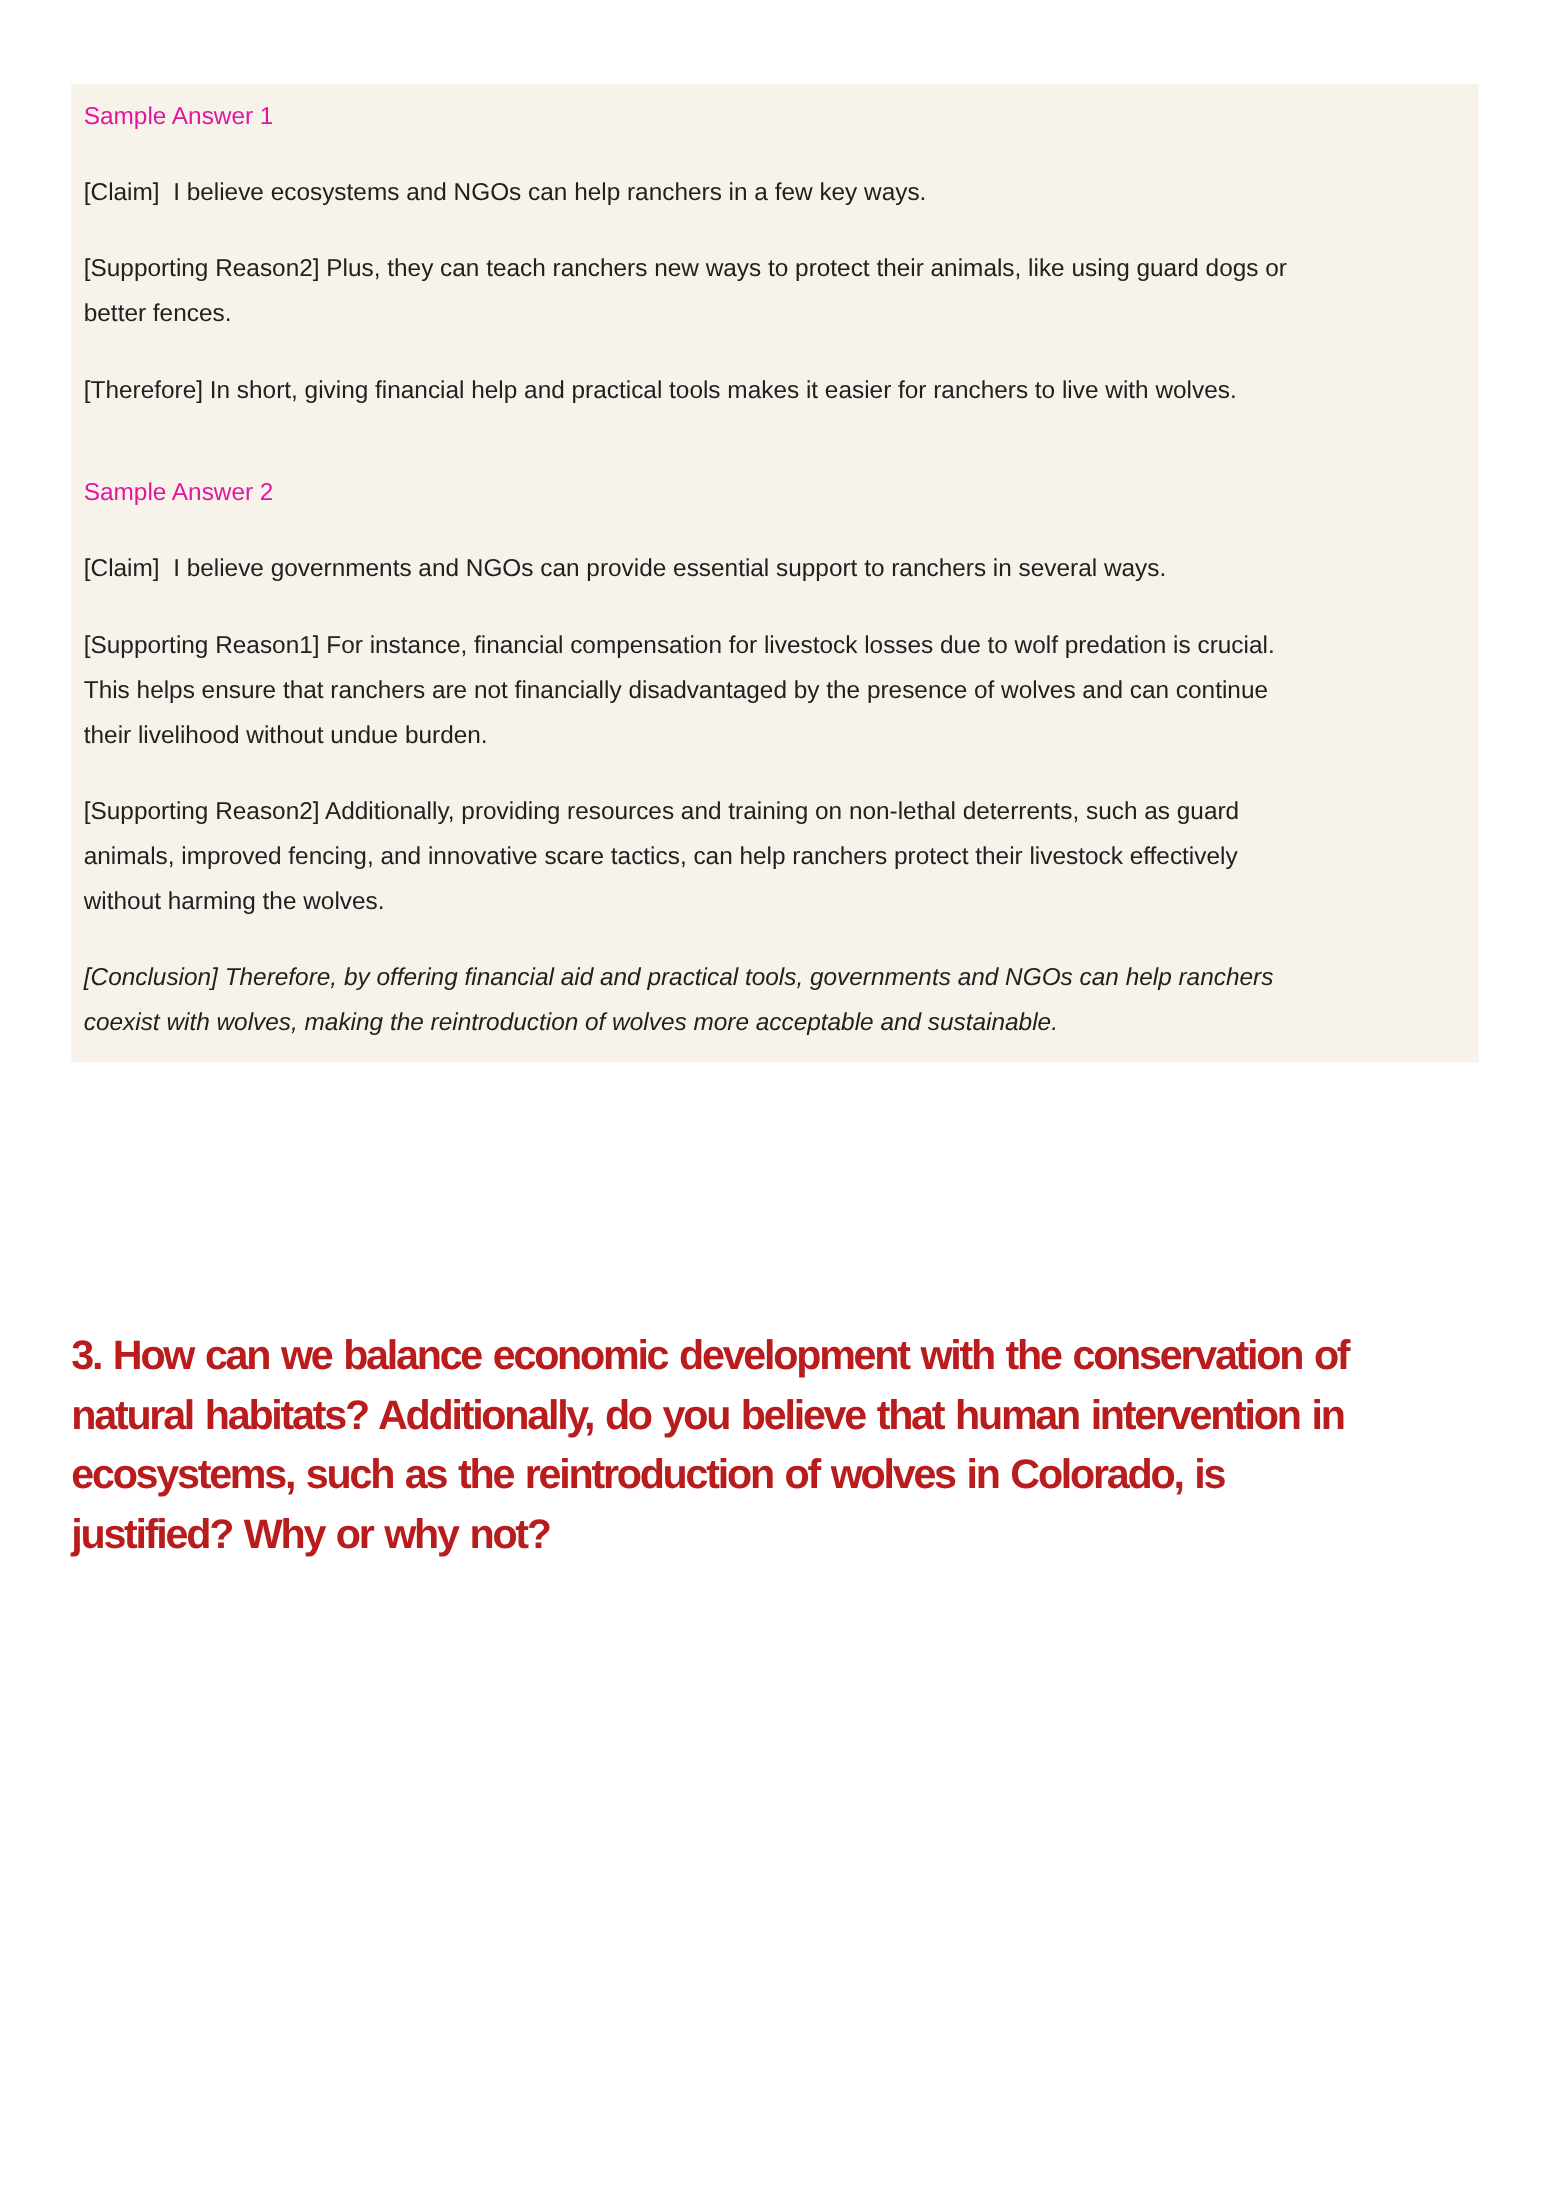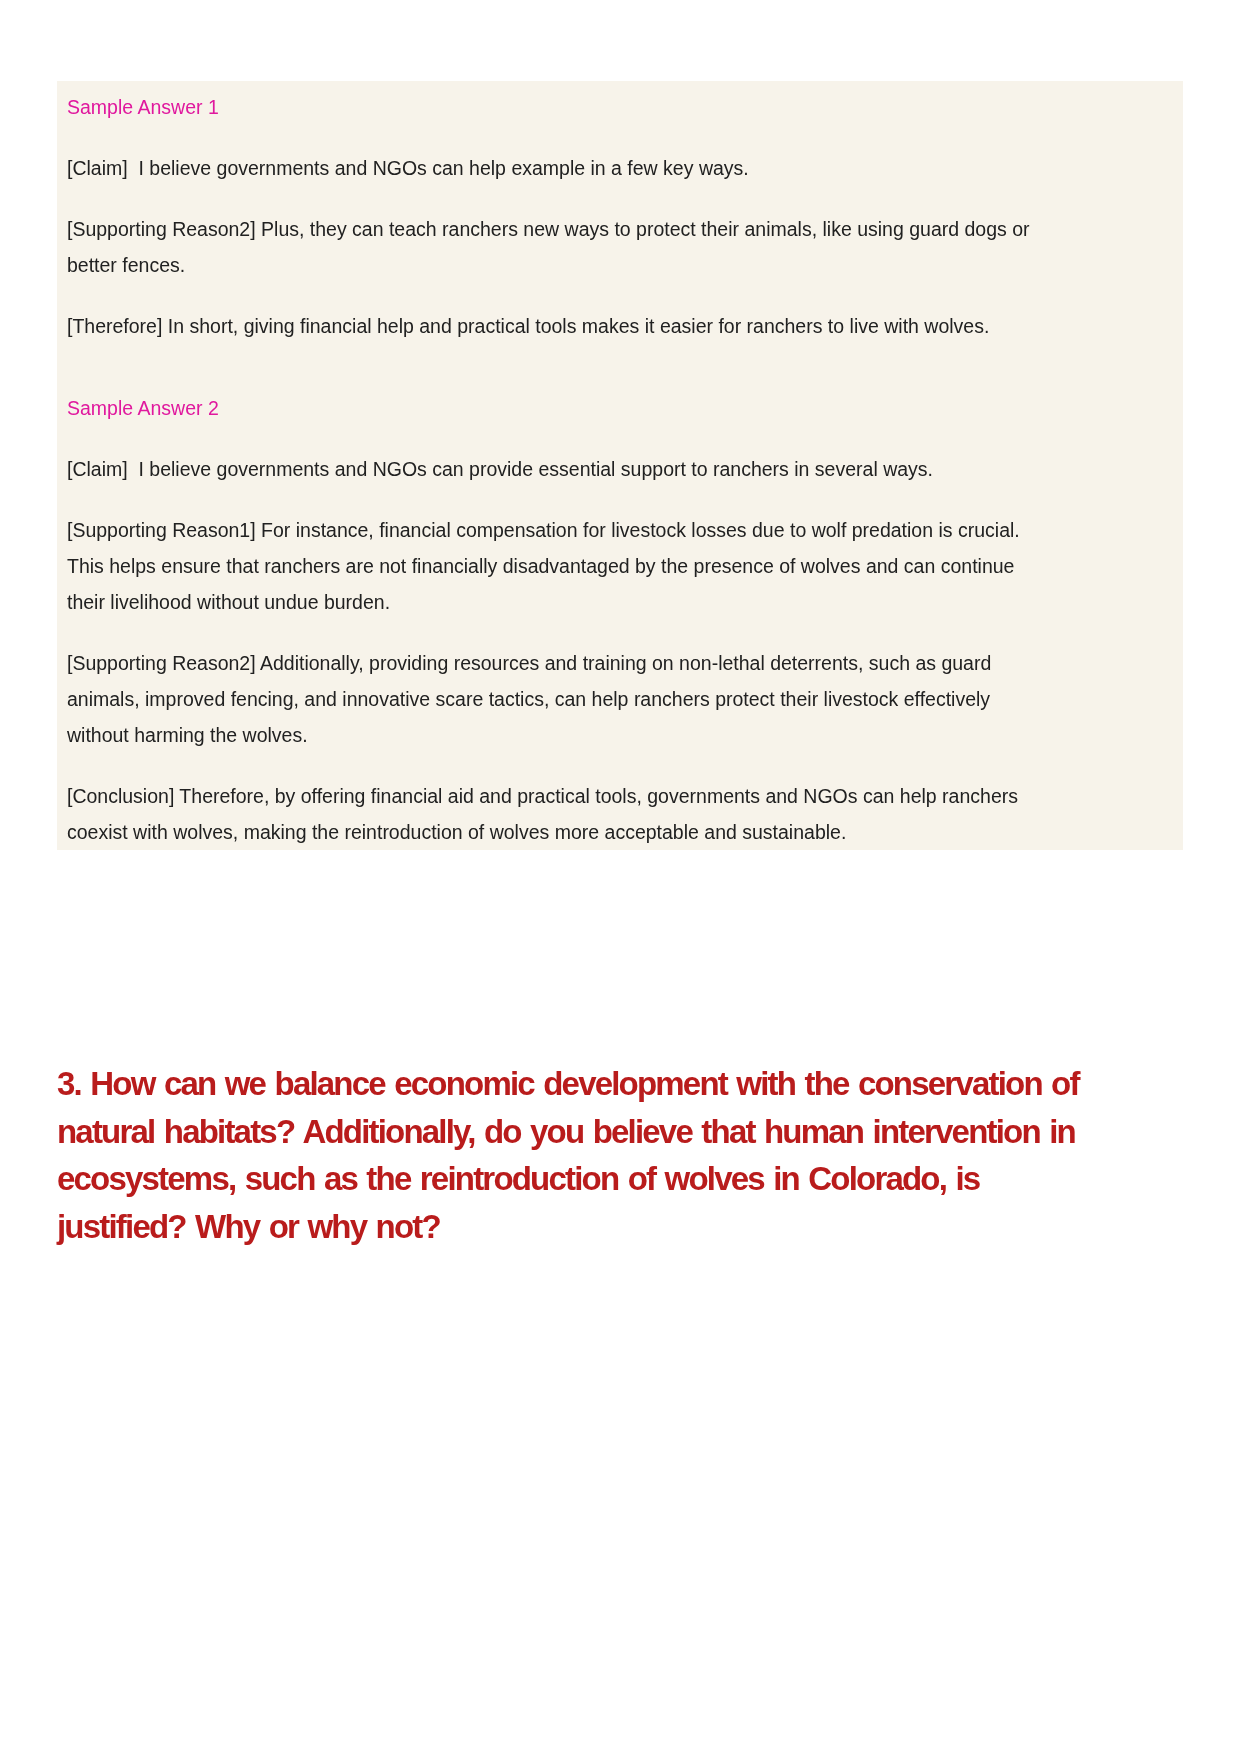--- a/index.html
+++ b/index.html
@@ -9,25 +9,25 @@
   }
   body {
     width: 1241px;
     min-height: 1754px;
     font-family: "Liberation Sans", sans-serif;
     position: relative;
   }
   .answers-panel {
     position: absolute;
     left: 57px;
-    top: 81px;
+    top: 67px;
     width: 1126px;
     box-sizing: border-box;
     background: #f7f3ea;
-    padding: 8px 10px 0 10px;
+    padding: 8px 10px 14px 10px;
   }
   .panel-title {
     font-size: 19.5px;
     line-height: 36px;
     margin: 0 0 25px 0;
     color: #e0189e;
     font-weight: 400;
     max-width: 965px;
     white-space: pre-wrap;
   }
@@ -38,41 +38,42 @@
     font-size: 19.5px;
     line-height: 36px;
     margin: 0 0 25px 0;
     color: #212121;
     font-weight: 400;
     max-width: 965px;
     white-space: pre-wrap;
   }
   .section:last-child .panel-para:last-child {
     margin-bottom: 0;
+    font-style: italic;
   }
   .question-block {
     position: absolute;
     left: 57px;
     top: 1060px;
     width: 1040px;
     font-size: 33px;
     font-weight: 700;
     letter-spacing: -1.8px;
     word-spacing: 2px;
     line-height: 47.5px;
     color: #b91c1c;
   }
 </style>
 </head>
 <body>
 
 <div class="answers-panel">
   <div class="section">
     <p class="panel-title">Sample Answer 1</p>
-    <p class="panel-para">[Claim]  I believe governments and NGOs can help example in a few key ways.</p>
+    <p class="panel-para">[Claim]  I believe ecosystems and NGOs can help ranchers in a few key ways.</p>
     <p class="panel-para">[Supporting Reason2] Plus, they can teach ranchers new ways to protect their animals, like using guard dogs or better fences.</p>
     <p class="panel-para">[Therefore] In short, giving financial help and practical tools makes it easier for ranchers to live with wolves.</p>
   </div>
   <div class="section">
     <p class="panel-title second">Sample Answer 2</p>
     <p class="panel-para">[Claim]  I believe governments and NGOs can provide essential support to ranchers in several ways.</p>
     <p class="panel-para">[Supporting Reason1] For instance, financial compensation for livestock losses due to wolf predation is crucial. This helps ensure that ranchers are not financially disadvantaged by the presence of wolves and can continue their livelihood without undue burden.</p>
     <p class="panel-para">[Supporting Reason2] Additionally, providing resources and training on non-lethal deterrents, such as guard animals, improved fencing, and innovative scare tactics, can help ranchers protect their livestock effectively without harming the wolves.</p>
     <p class="panel-para">[Conclusion] Therefore, by offering financial aid and practical tools, governments and NGOs can help ranchers coexist with wolves, making the reintroduction of wolves more acceptable and sustainable.</p>
   </div>

